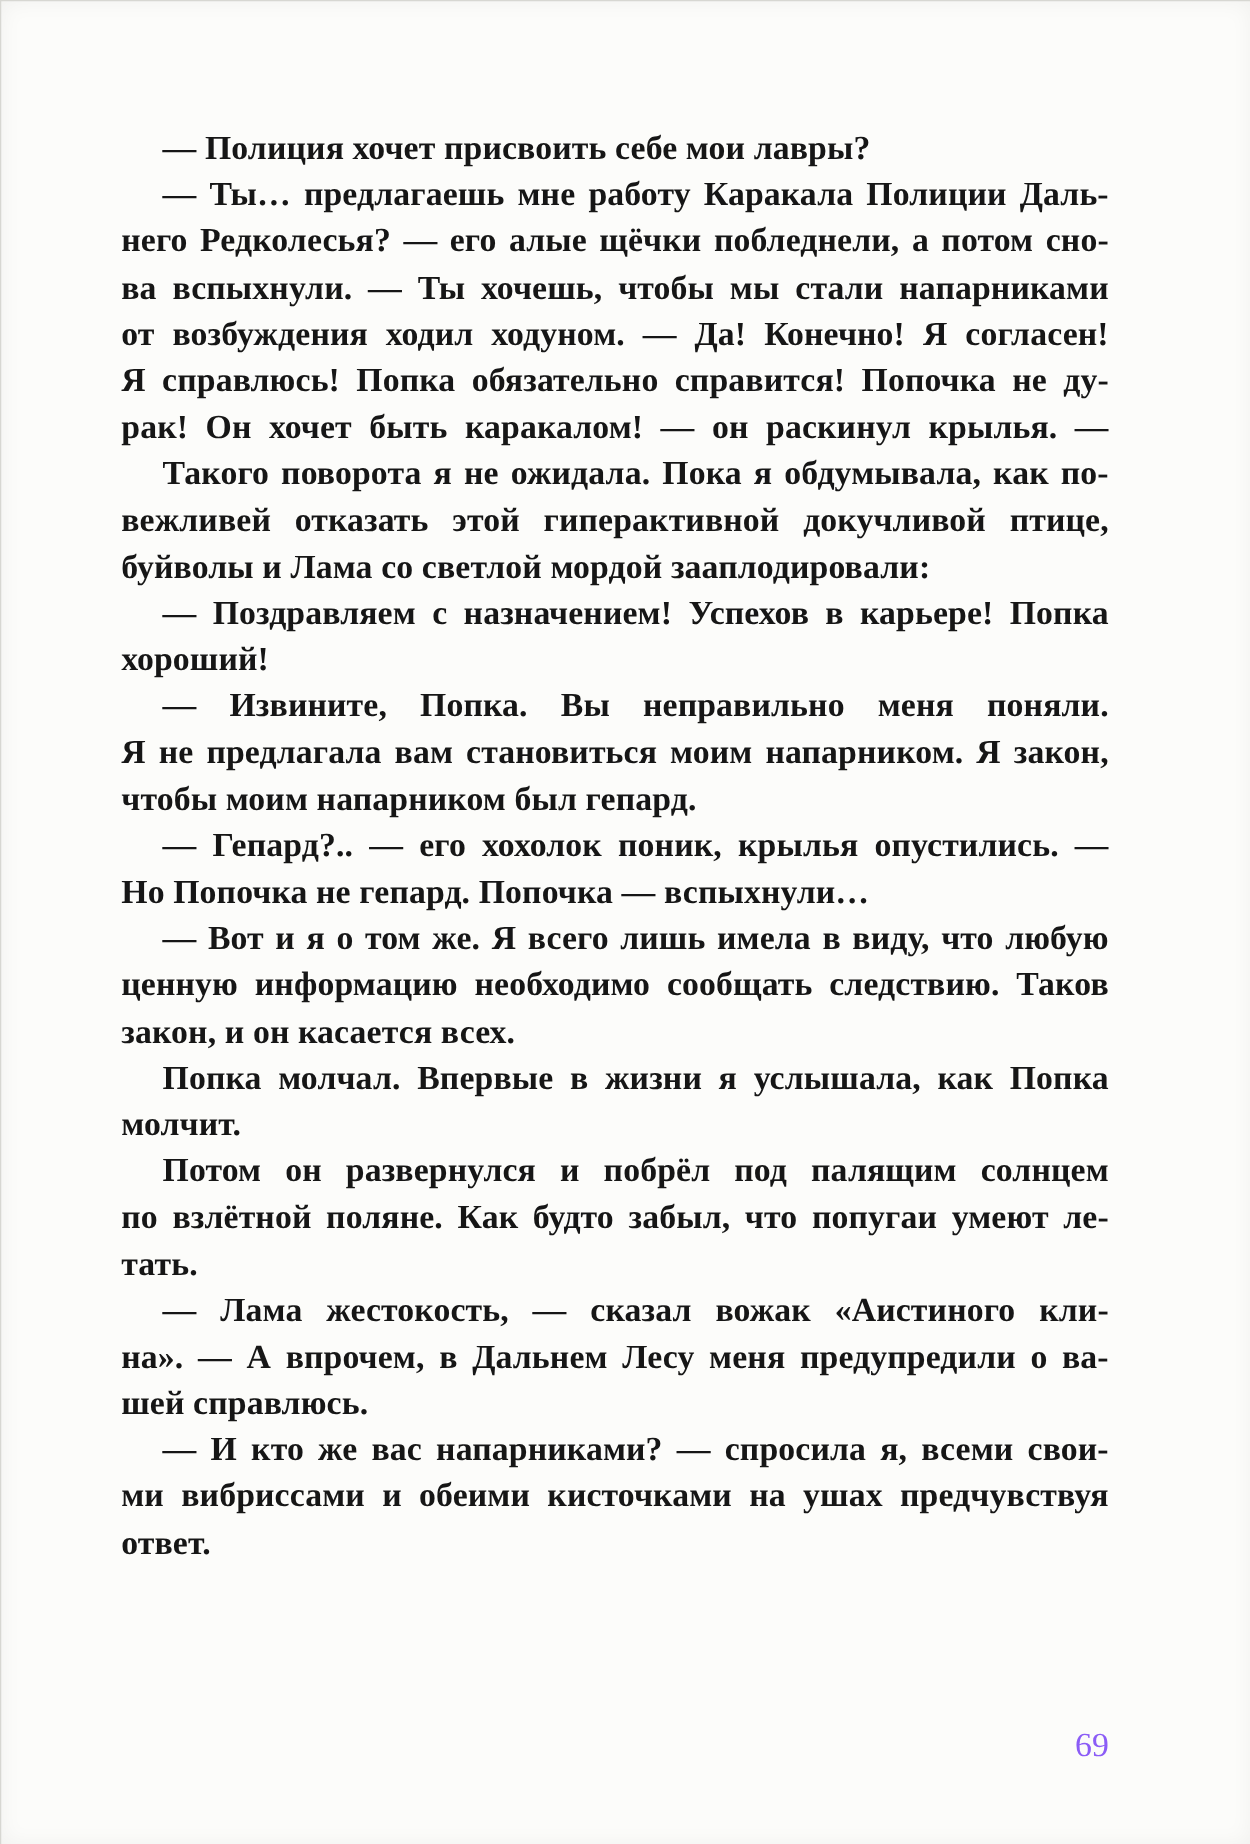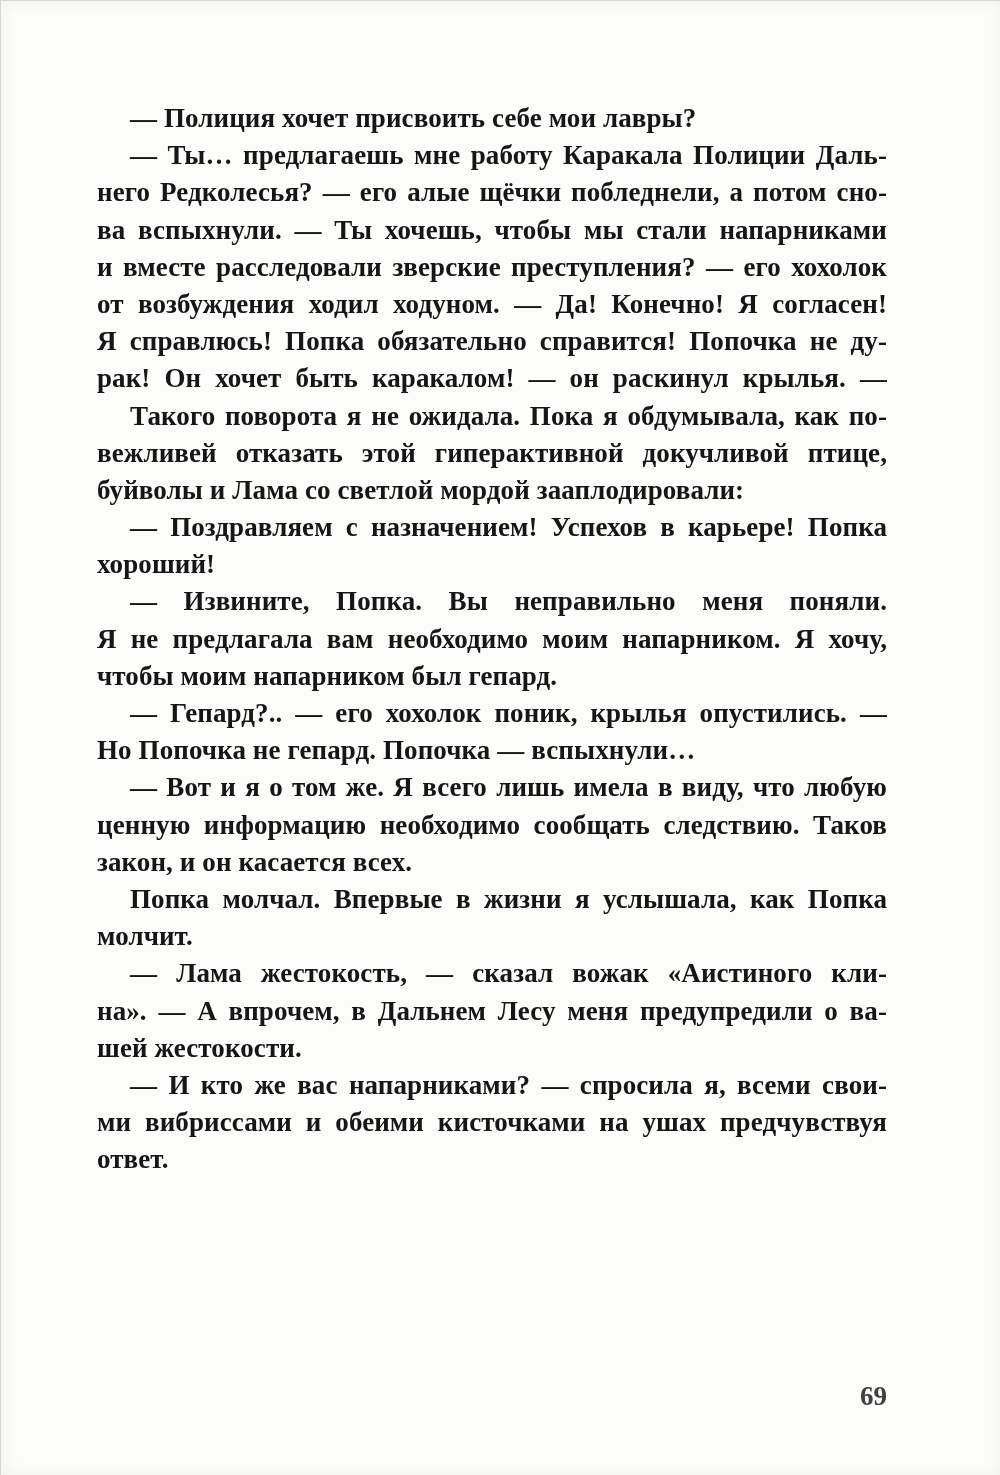--- a/index.html
+++ b/index.html
@@ -47,72 +47,76 @@
   .line.first {
     text-indent: 33px;
   }
   .page-number {
     position: absolute;
     left: 96px;
     top: 1380px;
     width: 790px;
     text-align: right;
     font-size: 27px;
-    font-weight: 700;
-    color: #404040;
+    font-weight: 400;
+    color: #8b5cf6;
   }
 </style>
 </head>
 <body>
 
 <div class="page">
   <div class="text-block">
       <div class="para">
         <div class="line first last">— Полиция хочет присвоить себе мои лавры?</div>
       </div>
       <div class="para">
         <div class="line first">— Ты… предлагаешь мне работу Каракала Полиции Даль-</div>
         <div class="line">него Редколесья? — его алые щёчки побледнели, а потом сно-</div>
         <div class="line">ва вспыхнули. — Ты хочешь, чтобы мы стали напарниками</div>
-        <div class="line">и вместе расследовали зверские преступления? — его хохолок</div>
         <div class="line">от возбуждения ходил ходуном. — Да! Конечно! Я согласен!</div>
         <div class="line">Я справлюсь! Попка обязательно справится! Попочка не ду-</div>
         <div class="line">рак! Он хочет быть каракалом! — он раскинул крылья. —</div>
       </div>
       <div class="para">
         <div class="line first">Такого поворота я не ожидала. Пока я обдумывала, как по-</div>
         <div class="line">вежливей отказать этой гиперактивной докучливой птице,</div>
         <div class="line last">буйволы и Лама со светлой мордой зааплодировали:</div>
       </div>
       <div class="para">
         <div class="line first">— Поздравляем с назначением! Успехов в карьере! Попка</div>
         <div class="line last">хороший!</div>
       </div>
       <div class="para">
         <div class="line first">— Извините, Попка. Вы неправильно меня поняли.</div>
-        <div class="line">Я не предлагала вам необходимо моим напарником. Я хочу,</div>
+        <div class="line">Я не предлагала вам становиться моим напарником. Я закон,</div>
         <div class="line last">чтобы моим напарником был гепард.</div>
       </div>
       <div class="para">
         <div class="line first">— Гепард?.. — его хохолок поник, крылья опустились. —</div>
         <div class="line last">Но Попочка не гепард. Попочка — вспыхнули…</div>
       </div>
       <div class="para">
         <div class="line first">— Вот и я о том же. Я всего лишь имела в виду, что любую</div>
         <div class="line">ценную информацию необходимо сообщать следствию. Таков</div>
         <div class="line last">закон, и он касается всех.</div>
       </div>
       <div class="para">
         <div class="line first">Попка молчал. Впервые в жизни я услышала, как Попка</div>
         <div class="line last">молчит.</div>
       </div>
       <div class="para">
+        <div class="line first">Потом он развернулся и побрёл под палящим солнцем</div>
+        <div class="line">по взлётной поляне. Как будто забыл, что попугаи умеют ле-</div>
+        <div class="line last">тать.</div>
+      </div>
+      <div class="para">
         <div class="line first">— Лама жестокость, — сказал вожак «Аистиного кли-</div>
         <div class="line">на». — А впрочем, в Дальнем Лесу меня предупредили о ва-</div>
-        <div class="line last">шей жестокости.</div>
+        <div class="line last">шей справлюсь.</div>
       </div>
       <div class="para">
         <div class="line first">— И кто же вас напарниками? — спросила я, всеми свои-</div>
         <div class="line">ми вибриссами и обеими кисточками на ушах предчувствуя</div>
         <div class="line last">ответ.</div>
       </div>
     </div>
   <div class="page-number">69</div>
 </div>
 

